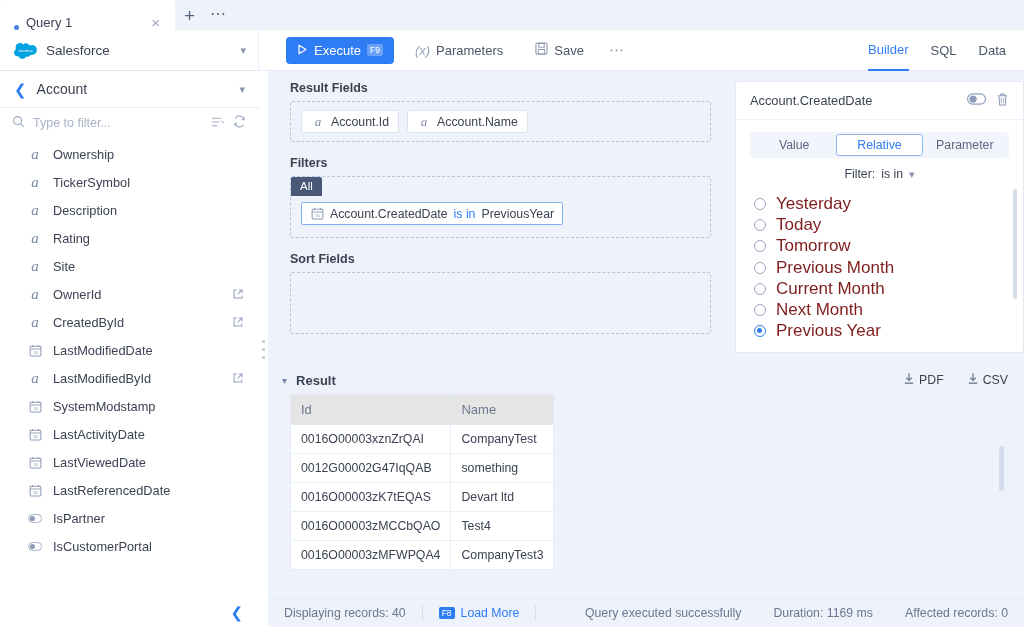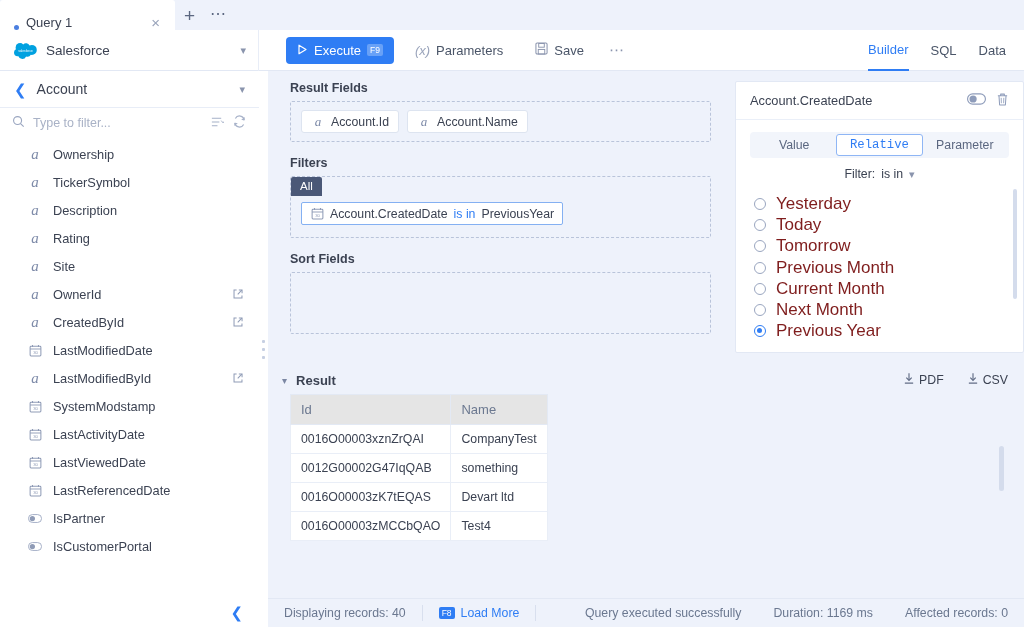--- a/index.html
+++ b/index.html
@@ -156,21 +156,21 @@
   .br-title { flex: 1; font-size: 12.8px; color: #3b4252; }
   .segwrap { padding: 12px 14px 0 14px; }
   .seg {
     display: flex; background: #f2f5fb; border-radius: 4px; padding: 2px;
     height: 26px;
   }
   .seg div {
     flex: 1; display: flex; align-items: center; justify-content: center;
     font-size: 12.3px; color: #5b6780; border-radius: 3px; cursor: pointer;
   }
-  .seg div.on { background: #fff; color: #2f7df4; border: 1px solid #8fb6f5; font-family: Liberation Mono, monospace; }
+  .seg div.on { background: #fff; color: #2f7df4; border: 1px solid #8fb6f5; }
   .filterline {
     display: flex; align-items: center; justify-content: center; gap: 6px;
     font-size: 12.3px; color: #3b4252; padding: 9px 0 0 0;
   }
   .radio-list { padding: 12px 0 0 18px; position: relative; flex: 1; }
   .radio {
     display: flex; align-items: center; gap: 10px; height: 21.3px; cursor: pointer;
   }
   .rbox {
     width: 12px; height: 12px; border-radius: 50%; border: 1.5px solid #9aa6c0;
@@ -609,20 +609,24 @@
                 <td class="col-name">something</td>
               </tr>
               <tr>
                 <td class="col-id">0016O00003zK7tEQAS</td>
                 <td class="col-name">Devart ltd</td>
               </tr>
               <tr>
                 <td class="col-id">0016O00003zMCCbQAO</td>
                 <td class="col-name">Test4</td>
               </tr>
+              <tr>
+                <td class="col-id">0016O00003zMFWPQA4</td>
+                <td class="col-name">CompanyTest3</td>
+              </tr>
             </tbody>
         </table>
         <div class="tscroll"></div>
       </div>
       <div class="statusbar">
         <span class="sb-cell">Displaying records: 40</span>
         <span class="sb-div"></span>
         <span class="sb-cell">
           <span class="kbd blue">F8</span>
           <span class="loadmore">Load More</span>

